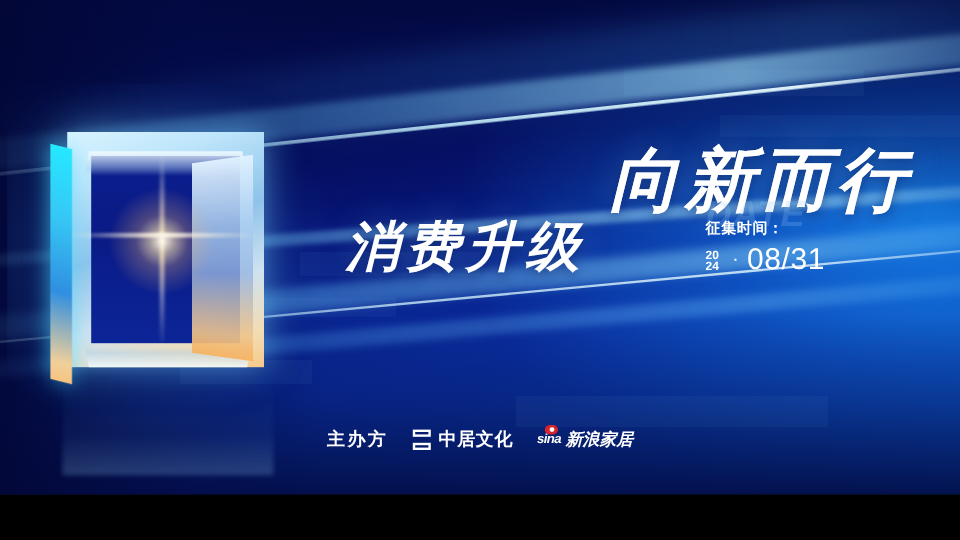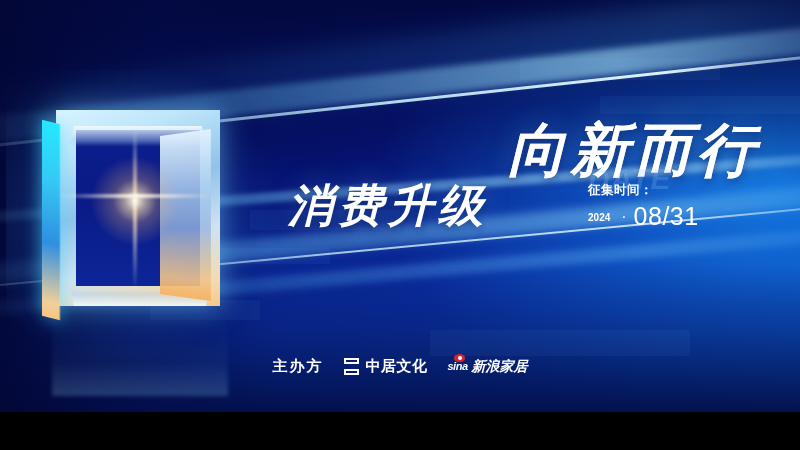--- a/index.html
+++ b/index.html
@@ -260,21 +260,21 @@
   .date-row {
     position: relative;
     display: flex;
     align-items: center;
     margin-top: 3px;
     color: #ffffff;
     white-space: nowrap;
   }
   .year-stack {
     display: inline-flex;
-    flex-direction: row;
+    flex-direction: column;
     font-size: 10px;
     font-weight: 700;
     line-height: 9px;
     margin-right: 2px;
     margin-top: 2px;
   }
   .date-main {
     font-size: 25px;
     font-weight: 400;
     letter-spacing: 0.5px;

